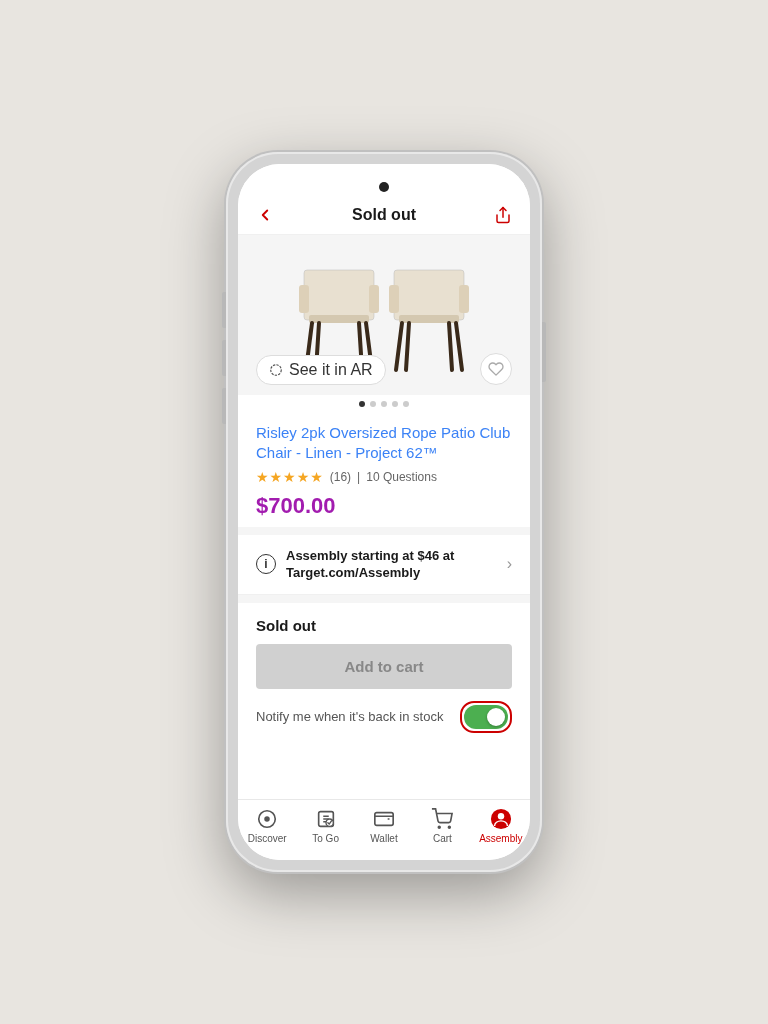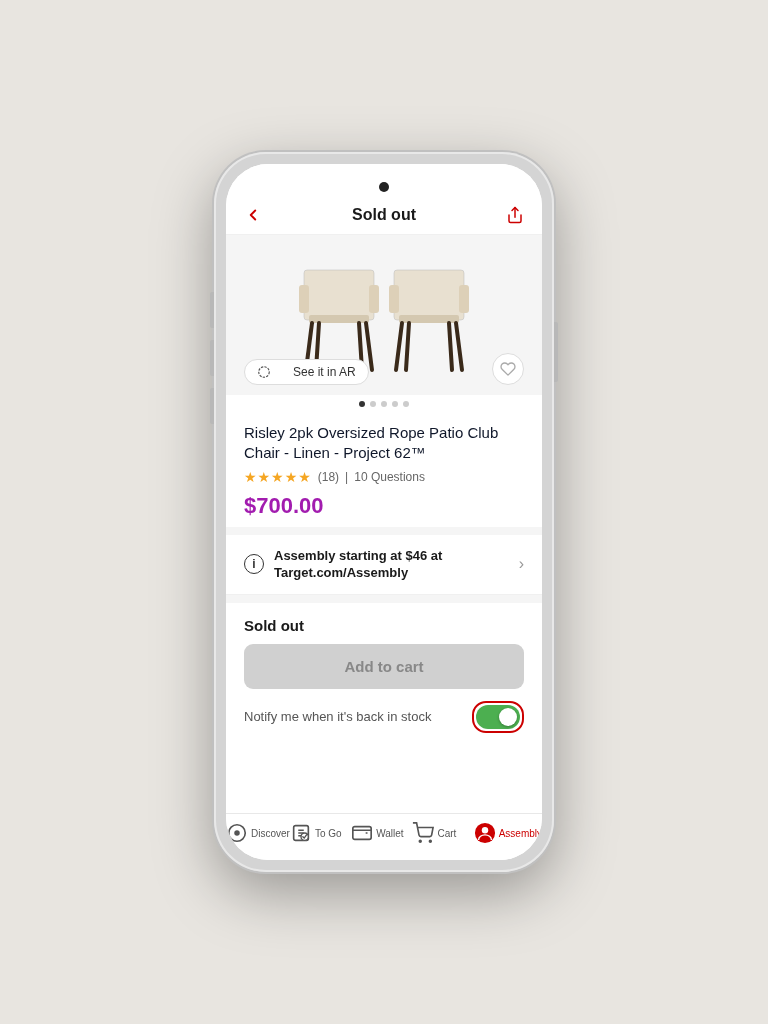--- a/index.html
+++ b/index.html
@@ -9,21 +9,21 @@
       display: flex;
       justify-content: center;
       align-items: center;
       width: 768px;
       height: 1024px;
       font-family: -apple-system, BlinkMacSystemFont, 'Helvetica Neue', Arial, sans-serif;
     }
 
     .phone-wrapper {
       position: relative;
-      width: 340px;
+      width: 316px;
       height: 720px;
     }
 
     .phone-shell {
       position: absolute;
       inset: 0;
       background: #d4d4d4;
       border-radius: 52px;
       box-shadow:
         0 0 0 2px #c0c0c0,
@@ -129,24 +129,24 @@
     }
 
     .ar-btn {
       position: absolute;
       bottom: 10px;
       left: 18px;
       background: #fff;
       border: 1px solid #ddd;
       border-radius: 20px;
       padding: 5px 12px;
-      font-size: 12px;
-      display: flex;
-      align-items: center;
-      gap: 22px;
+      font-size: 16px;
+      display: flex;
+      align-items: center;
+      gap: 6px;
       cursor: pointer;
       color: #333;
     }
 
     .wishlist-btn {
       position: absolute;
       bottom: 10px;
       right: 18px;
       background: #fff;
       border: 1px solid #ddd;
@@ -184,21 +184,21 @@
     
     .product-info {
       padding: 12px 18px 8px;
       background: #fff;
       flex-shrink: 0;
     }
 
     .product-title {
       font-size: 15px;
       font-weight: 500;
-      color: #0f172a;
+      color: #3b82f6;
       line-height: 1.35;
       margin-bottom: 5px;
     }
 
     .rating-row {
       display: flex;
       align-items: center;
       gap: 6px;
       margin-bottom: 8px;
     }
@@ -283,21 +283,21 @@
       font-weight: 700;
       color: #1a1a1a;
       margin-bottom: 10px;
     }
 
     .add-to-cart-btn {
       width: 100%;
       padding: 14px;
       background: #d0d0d0;
       border: none;
-      border-radius: 9px;
+      border-radius: 4px;
       font-size: 15px;
       font-weight: 600;
       color: #888;
       cursor: not-allowed;
       margin-bottom: 12px;
     }
 
     .notify-row {
       display: flex;
       align-items: center;
@@ -349,21 +349,21 @@
       display: flex;
       background: #fff;
       border-top: 1px solid #e8e8e8;
       padding: 8px 0 16px;
       flex-shrink: 0;
     }
 
     .nav-item {
       flex: 1;
       display: flex;
-      flex-direction: row;
+      flex-direction: column;
       align-items: center;
       gap: 3px;
       cursor: pointer;
     }
 
     .nav-label {
       font-size: 10px;
       color: #555;
     }
 
@@ -441,21 +441,21 @@
       <div class="dot"></div>
       <div class="dot"></div>
       <div class="dot"></div>
       <div class="dot"></div>
     </div>
 
     <div class="product-info">
       <div class="product-title">Risley 2pk Oversized Rope Patio Club Chair - Linen - Project 62™</div>
       <div class="rating-row">
         <span class="stars">★★★★★</span>
-        <span class="rating-count">(18)</span>
+        <span class="rating-count">(16)</span>
         <span class="rating-count">|</span>
         <span class="rating-count">10 Questions</span>
       </div>
       <div class="price">$700.00</div>
     </div>
 
     <div class="divider"></div>
 
     <div class="assembly-row">
       <div class="assembly-info-icon">i</div>

